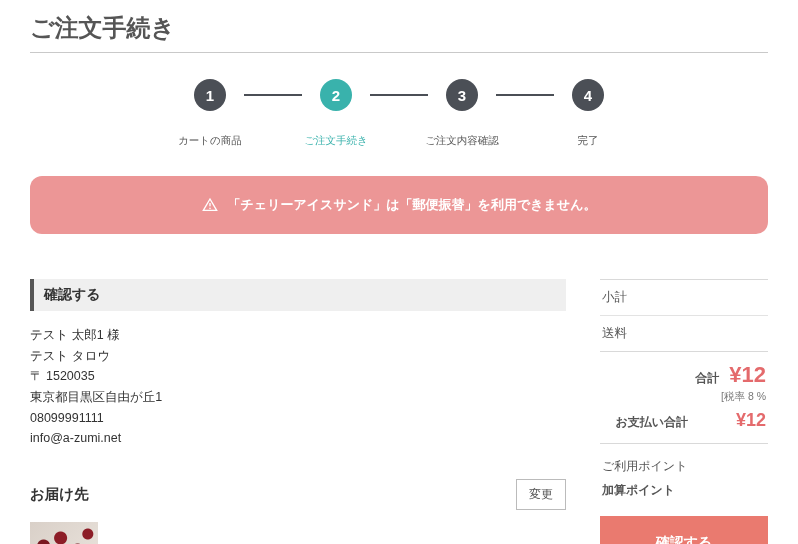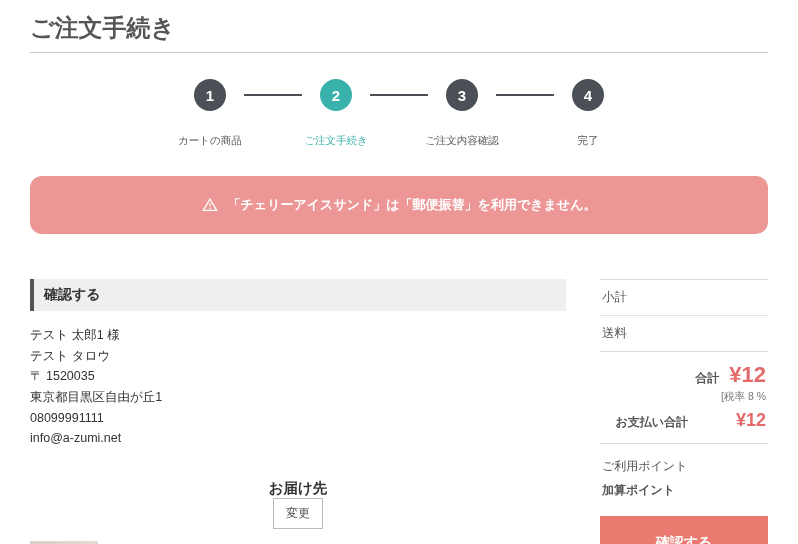--- a/index.html
+++ b/index.html
@@ -99,21 +99,20 @@
     color: #333;
     padding: 7px 10px;
     margin-bottom: 14px;
   }
   .info-lines { font-size: 12.5px; line-height: 1.65; margin-bottom: 30px; color:#333;}
   .deliver-head {
     display:flex;
     justify-content:space-between;
     align-items:center;
     margin-bottom: 12px;
-    flex-direction: column;
   }
   .deliver-head h3 { font-size: 14.5px; color:#333; font-weight:700; }
   .btn-change {
     background:#fff;
     border:1px solid #bbb;
     font-size:12px;
     color:#555;
     padding: 6px 12px;
     cursor:pointer;
   }

